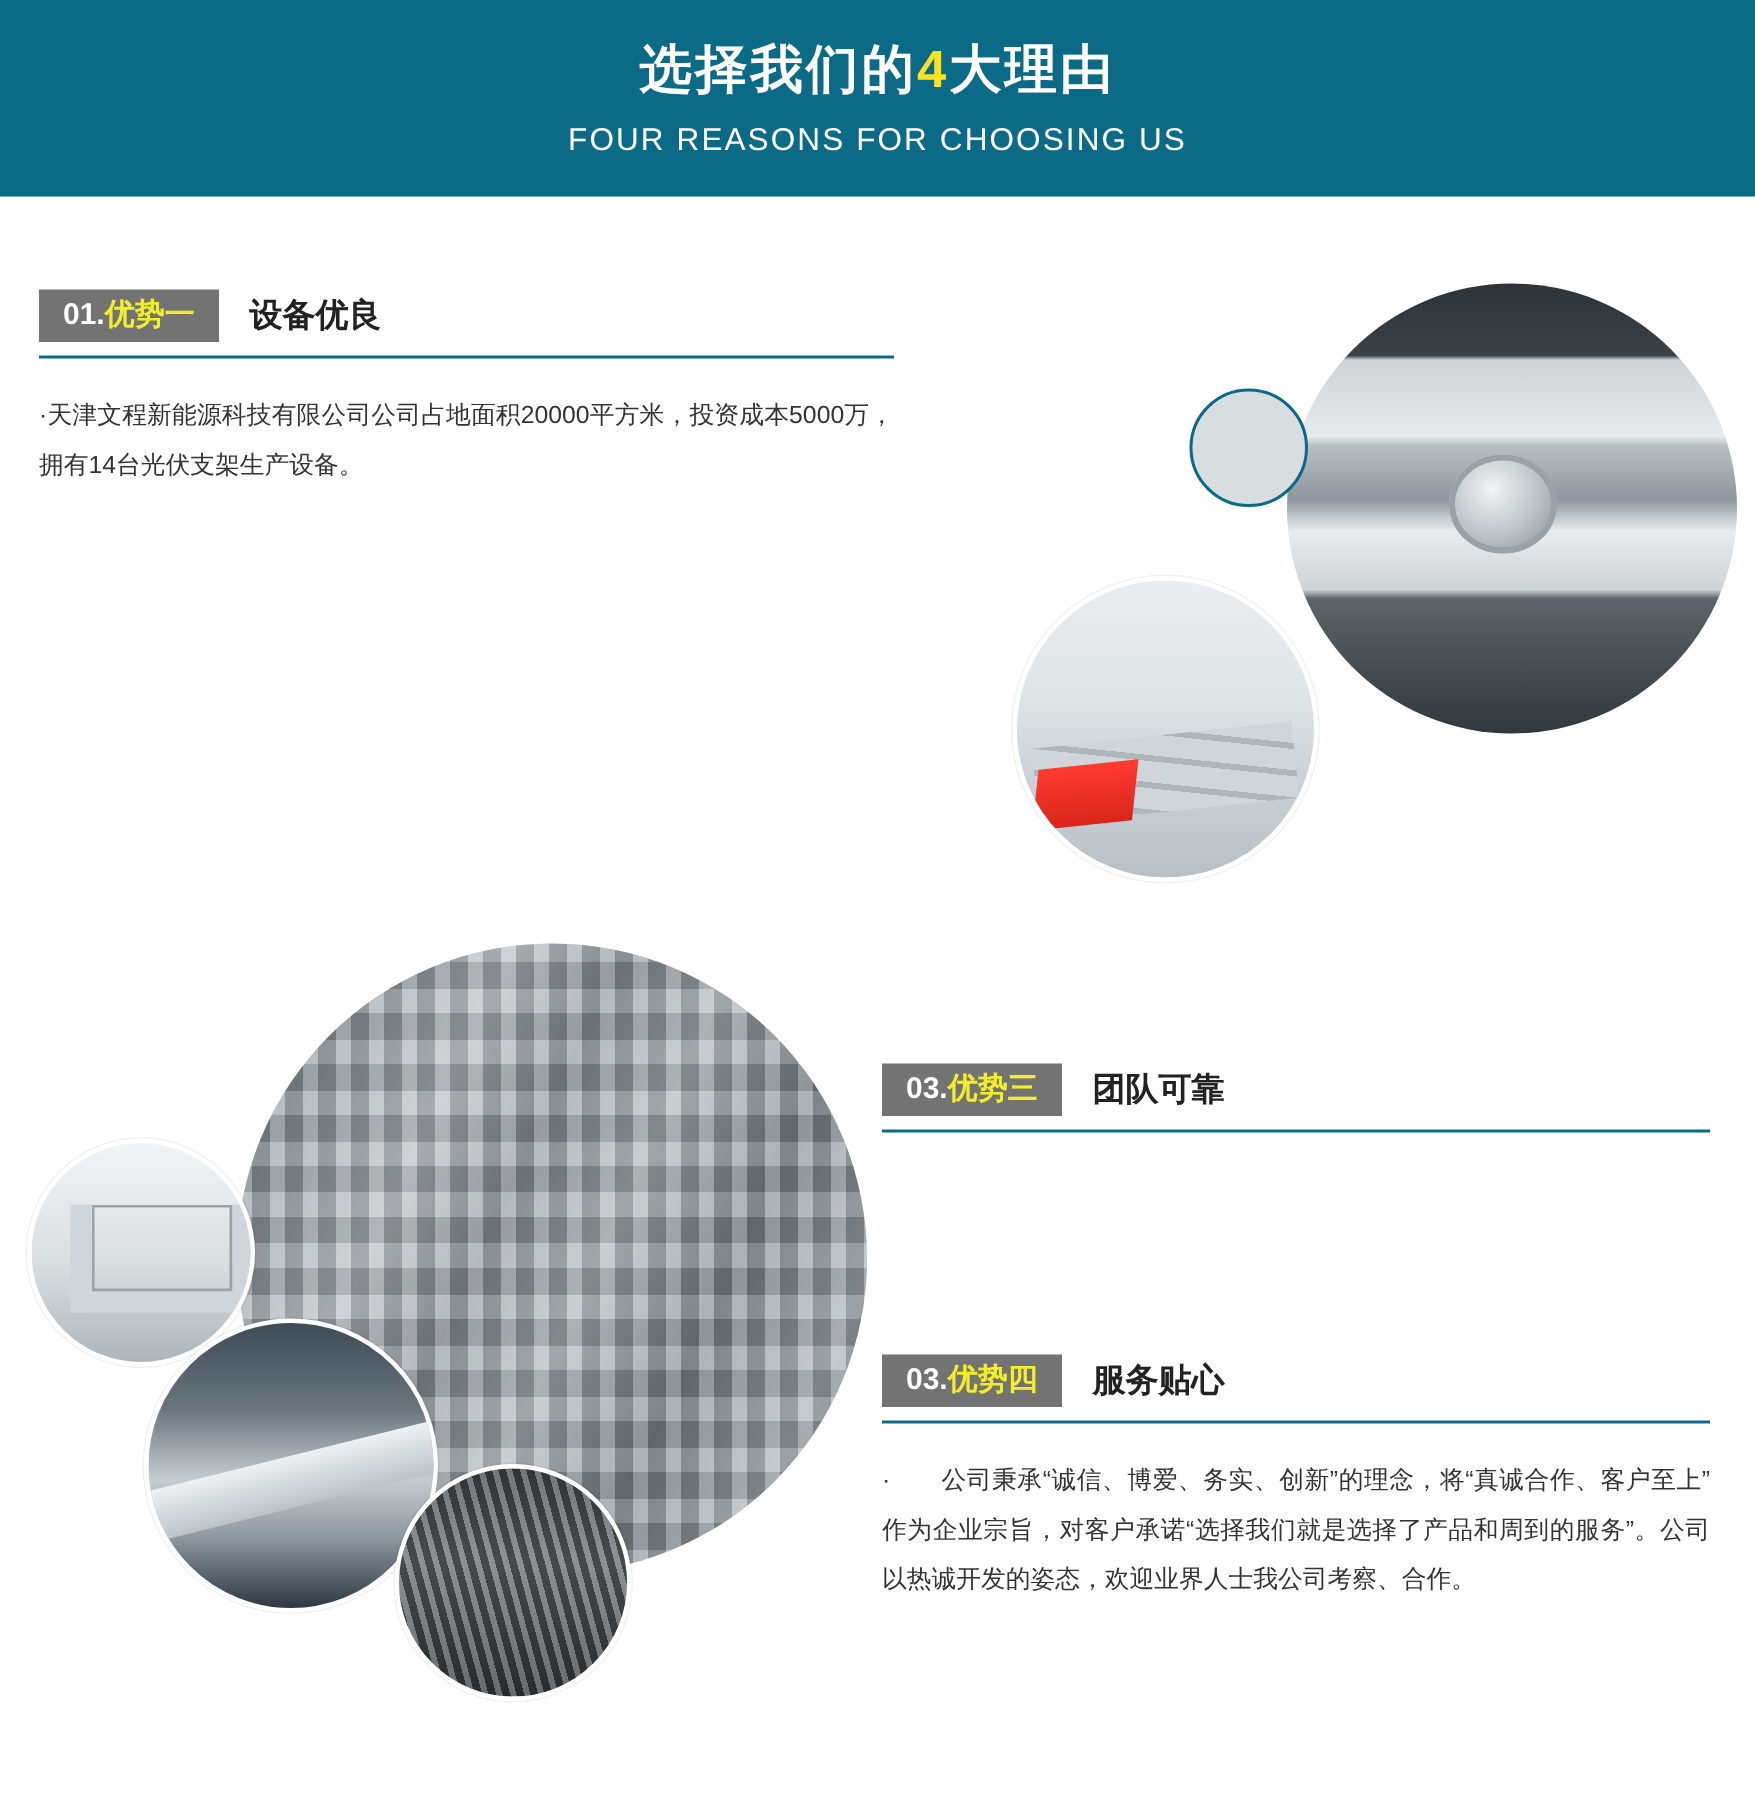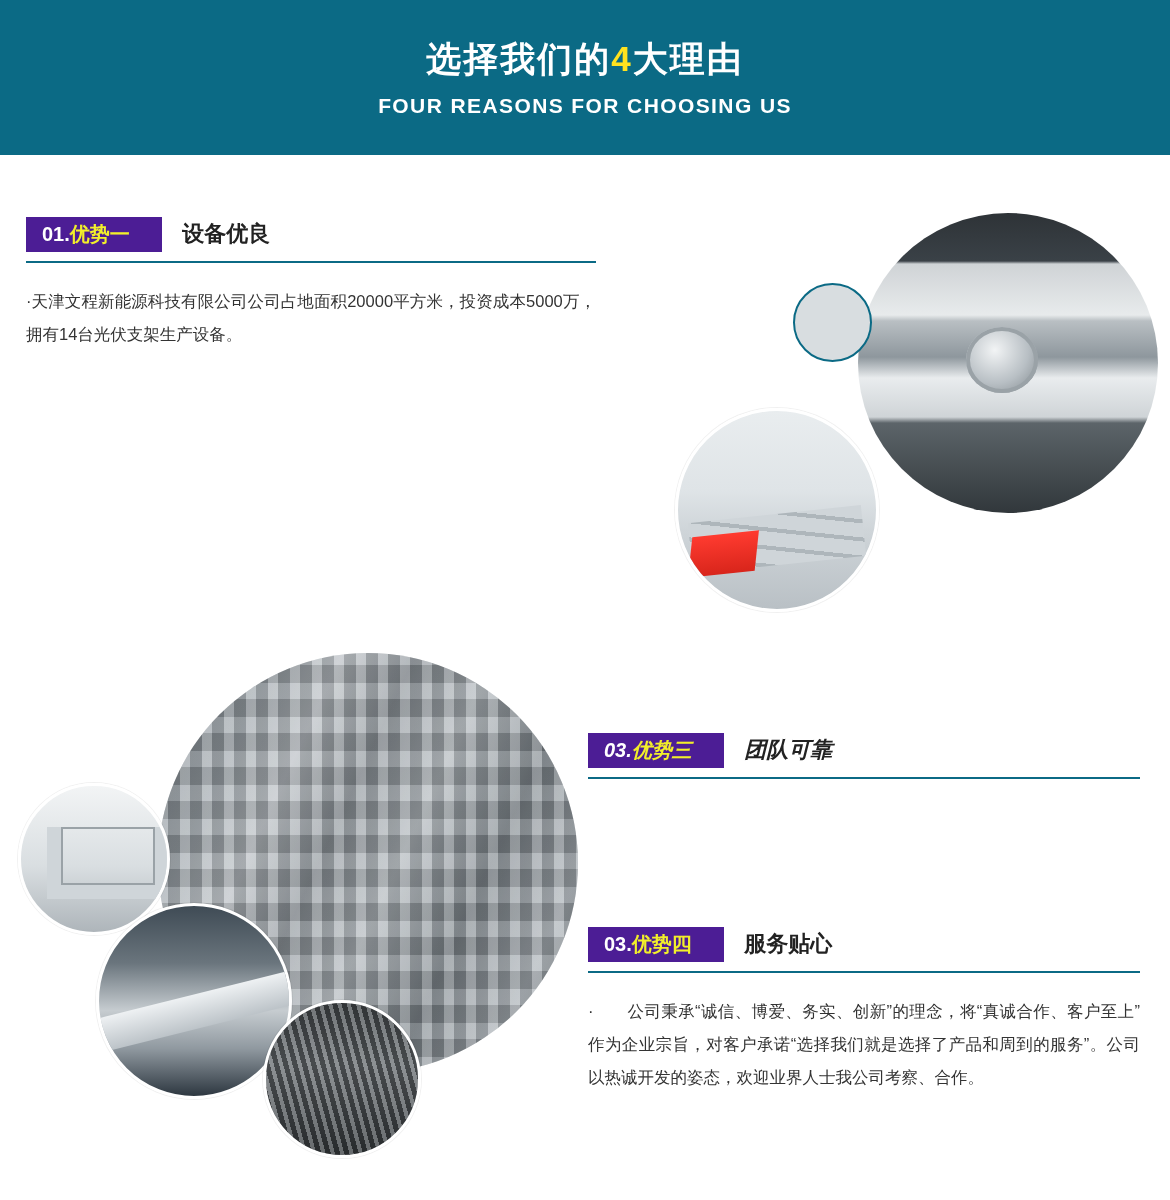--- a/index.html
+++ b/index.html
@@ -5,48 +5,48 @@
   html,body{margin:0;padding:0;}
   body{
     width:1170px;height:1200px;
     background:#ffffff;
     font-family:"Liberation Sans","DejaVu Sans",sans-serif;
     overflow:hidden;
     position:relative;
   }
   
   .header{
-    width:1170px;height:155px;
+    width:1170px;height:131px;
     background:#0b6a85;
     display:flex;flex-direction:column;
     align-items:center;justify-content:center;
     box-sizing:border-box;
   }
   .header-title{
     font-size:35px;font-weight:bold;color:#ffffff;
     letter-spacing:2px;line-height:1.2;
     margin:0 0 14px 0;white-space:nowrap;
   }
   .header-title .accent{color:#ffe21f;}
   .header-sub{
-    font-size:21px;color:#ffffff;font-weight:bold;
+    font-size:21px;color:#ffffff;font-weight:normal;
     letter-spacing:1.4px;white-space:nowrap;
   }
   
   .canvas{position:relative;width:1170px;height:1045px;}
   
   .reason{position:absolute;}
   .reason-head{
     position:relative;height:38px;
   }
   .tag{
     display:inline-block;
-    background:#4c1d95;color:#ffffff;
+    background:#737373;color:#ffffff;
     font-size:20px;font-weight:bold;
-    padding:7px 32px 8px 16px;
+    padding:7px 16px 8px 16px;
     line-height:1;
     vertical-align:top;
     text-align:right;
   }
   .tag .num{color:#ffffff;}
   .tag .txt{color:#f2ef2a;}
   .reason-title{
     display:inline-block;
     font-size:22px;font-weight:bold;color:#222222;
     margin-left:16px;
@@ -169,21 +169,21 @@
     <div class="rule"></div>
     <div class="reason-body">·天津文程新能源科技有限公司公司占地面积20000平方米，投资成本5000万，拥有14台光伏支架生产设备。</div>
   </div>
 
 
   <div class="circle ph-stack" style="left:158px;top:498px;width:420px;height:420px;"></div>
   <div class="circle white ph-profile" style="left:18px;top:628px;width:146px;height:146px;"></div>
   <div class="circle white ph-machine" style="left:96px;top:748px;width:190px;height:190px;"></div>
   <div class="circle white ph-coil" style="left:263px;top:845px;width:152px;height:152px;"></div>
 
-  <div class="reason" style="left:588px;top:578px;width:552px;font-style:italic;">
+  <div class="reason" style="left:588px;top:578px;width:552px;">
     <div class="reason-head">
       <span class="tag">
         <span class="num">03.</span><span class="txt">优势三</span>
       </span>
       <span class="reason-title">团队可靠</span>
     </div>
     <div class="rule"></div>
   </div>
 
   <div class="reason" style="left:588px;top:772px;width:552px;">

